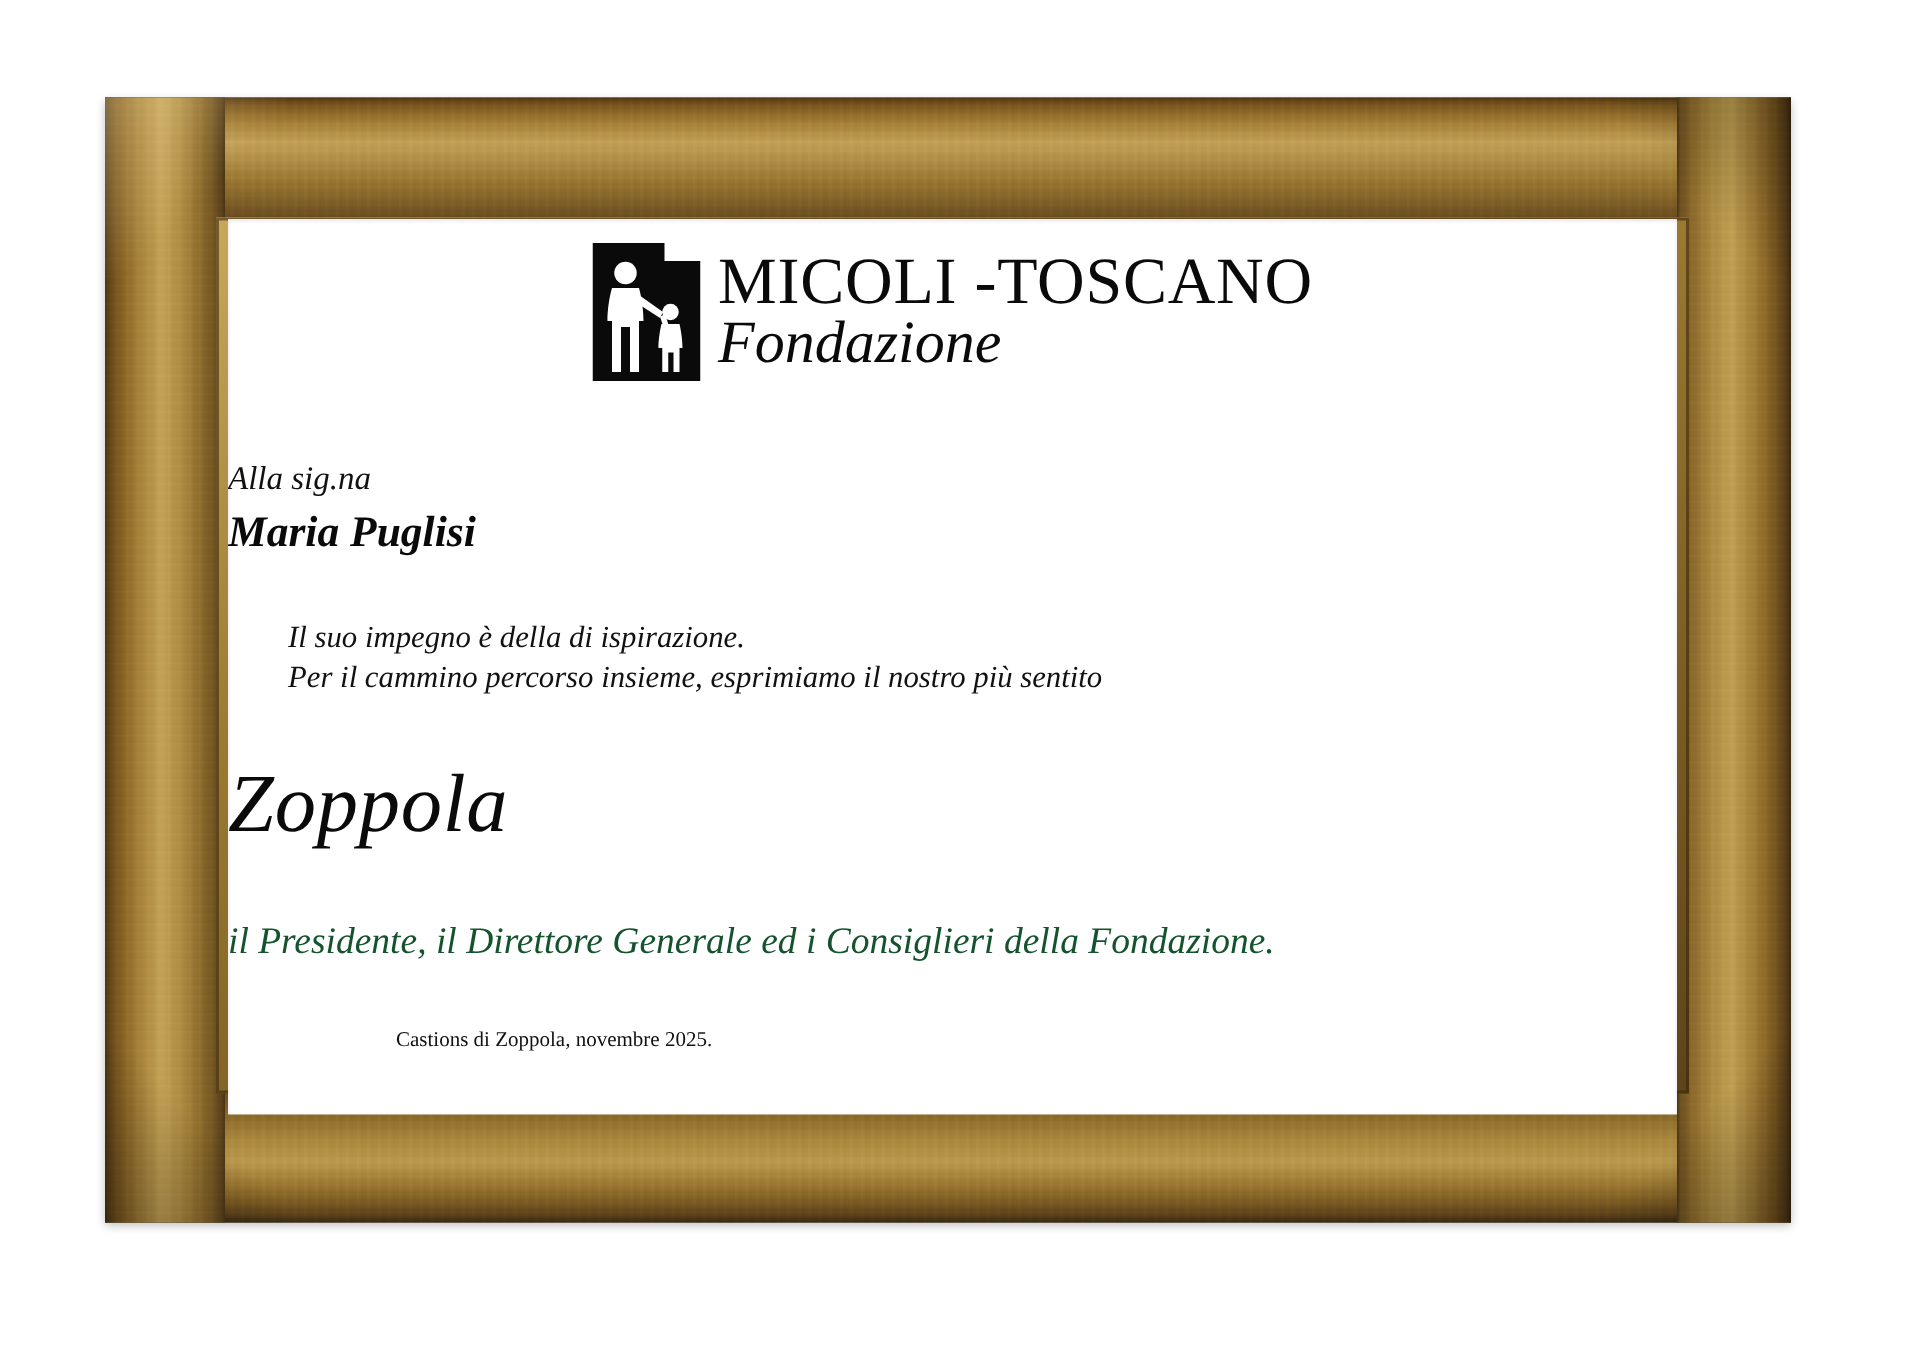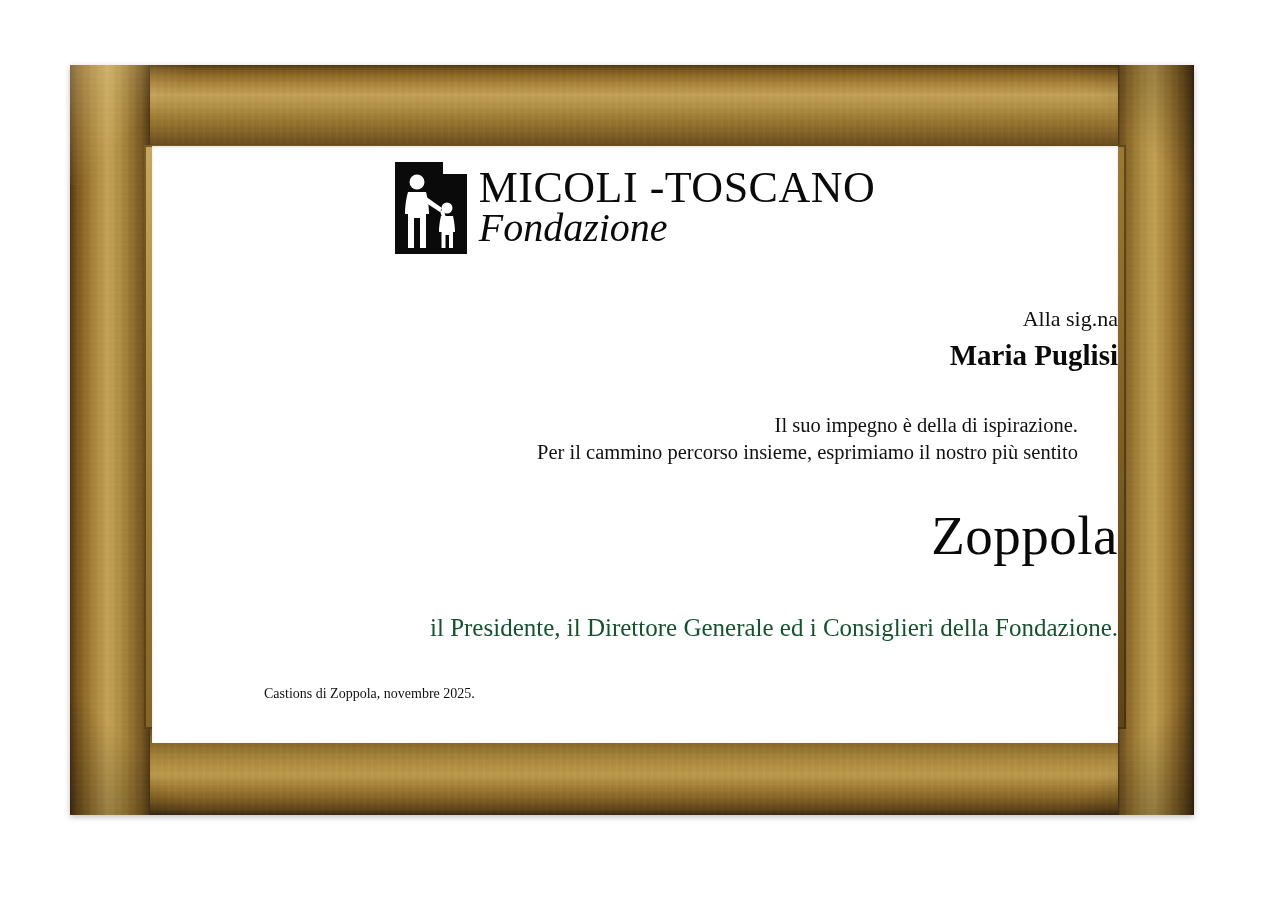--- a/index.html
+++ b/index.html
@@ -162,21 +162,21 @@
   }
   #logo-line2 {
     font-family: "Liberation Serif", serif;
     font-size: 44px;
     letter-spacing: 0.5px;
     color: #0a0a0a;
     white-space: nowrap;
   }
 
   
-  .center-text { text-align: right; }
+  .center-text { text-align: left; font-style: italic; }
 
   #salutation {
     position: absolute;
     left: 0; right: 0;
     top: 160px;
     font-size: 22px;
     color: #111;
   }
   #recipient {
     position: absolute;

